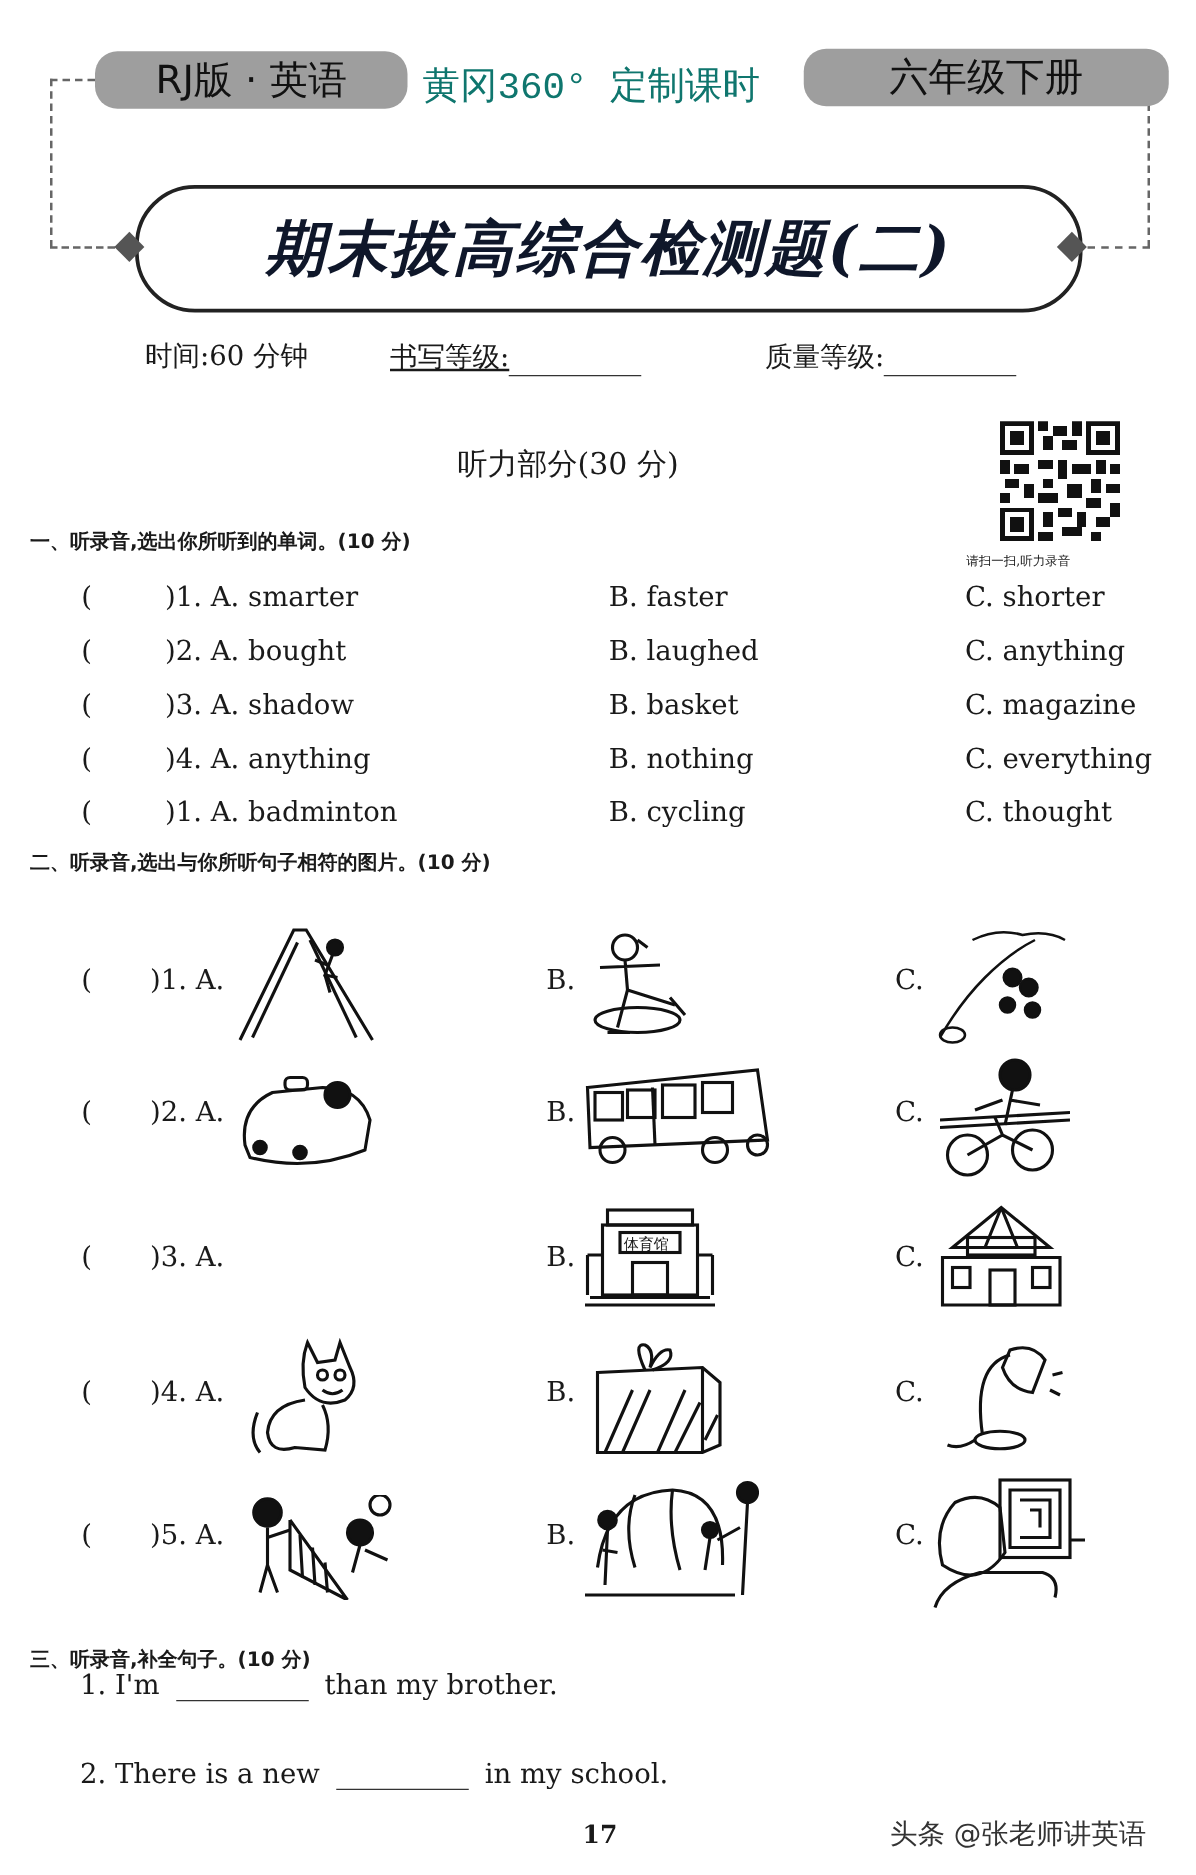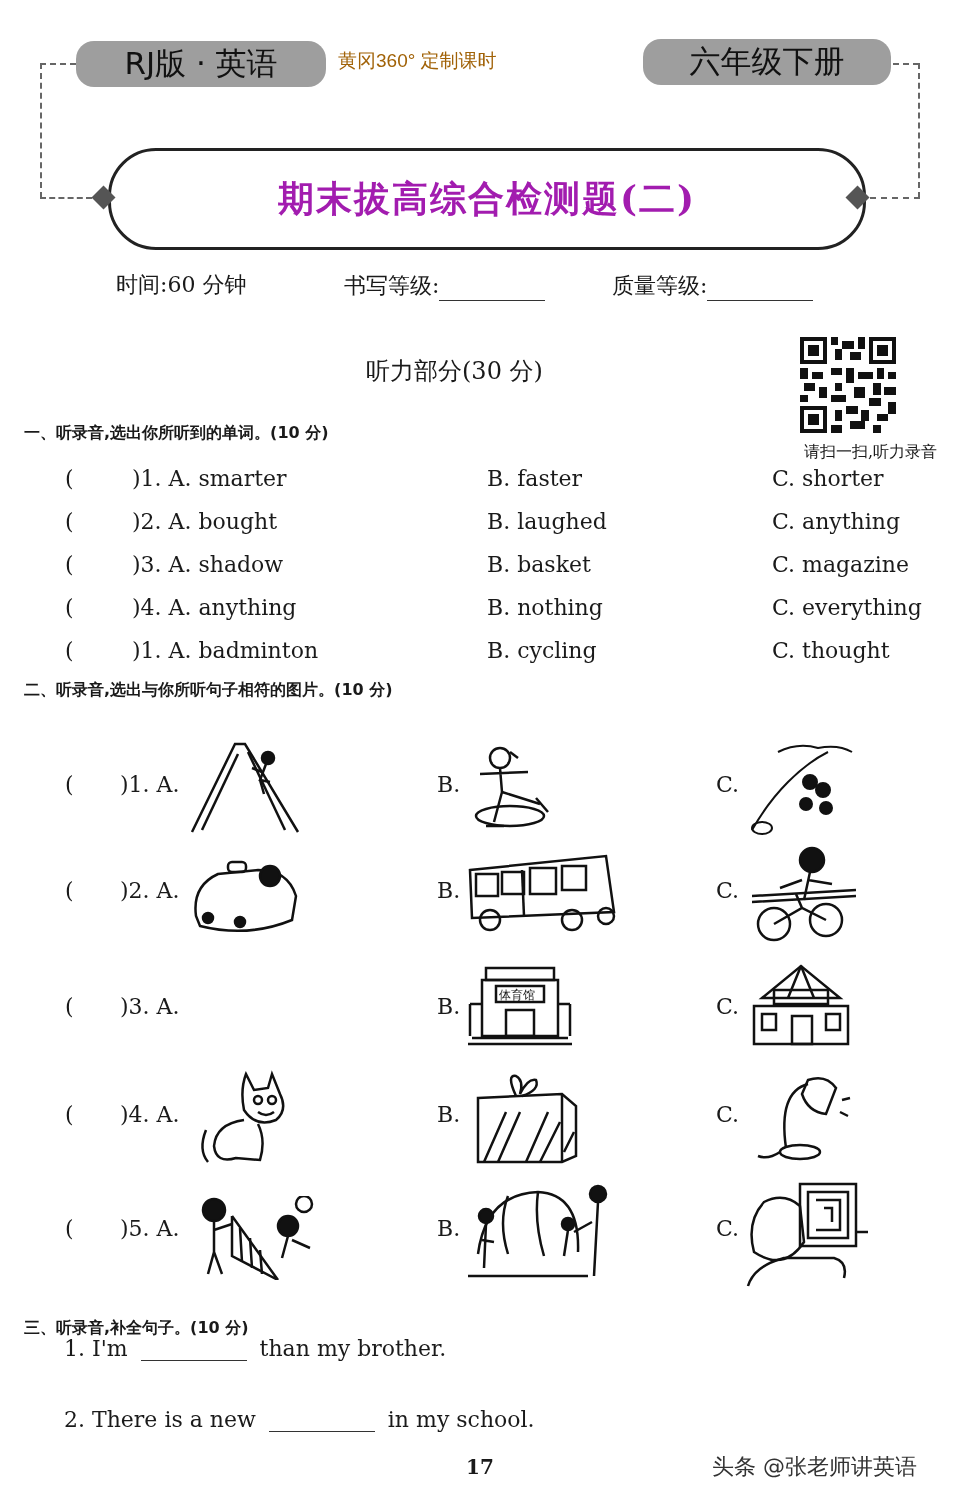--- a/index.html
+++ b/index.html
@@ -2,26 +2,26 @@
 <html><head>
 <meta charset="utf-8">
 <style>
   html, body { margin:0; padding:0; background:#ffffff; }
   body { width:957px; height:1500px; position:relative; overflow:hidden;
          font-family:"DejaVu Serif", "Liberation Serif", serif; color:#1a1a1a; }
   .abs { position:absolute; }
   .pill { position:absolute; background:#9e9e9e; border-radius:18px; height:46px;
           display:flex; align-items:center; justify-content:center;
           font-family:"DejaVu Sans", sans-serif; font-size:31px; color:#111; }
-  .brand { position:absolute; font-family:Liberation Sans, sans-serif; font-size:19px; color:#a16207; white-space:nowrap; }
+  .brand { position:absolute; font-family:Liberation Mono, monospace; font-size:30px; color:#0f766e; white-space:nowrap; }
   .dash { position:absolute; border-color:#666; border-style:dashed; border-width:0; }
   .titlebox { position:absolute; left:108px; top:148px; width:752px; height:96px;
               border:3px solid #222; border-radius:48px; background:#fff;
               display:flex; align-items:center; justify-content:center; }
-  .title { font-family:"DejaVu Serif", serif; font-weight:bold; font-size:36px; letter-spacing:2px; color:#a21caf; }
+  .title { font-family:"DejaVu Serif", serif; font-weight:bold; font-size:48px; letter-spacing:2px; color:#0f172a;font-style:italic; }
   .diamond { position:absolute; width:17px; height:17px; background:#555; transform:rotate(45deg); }
   .meta { position:absolute; top:270px; font-size:22px; white-space:nowrap; }
   .blank { display:inline-block; border-bottom:1.5px solid #333; vertical-align:bottom; }
   .section-title { position:absolute; font-family:"DejaVu Sans", sans-serif; font-size:16px; font-weight:bold; white-space:nowrap; }
   .q-row { position:absolute; left:0; width:957px; height:34px; font-size:22px; }
   .q-row span { position:absolute; white-space:nowrap; }
   .pic-row { position:absolute; left:0; width:957px; height:100px; font-size:22px; }
   .pic-row .lbl { position:absolute; white-space:nowrap; top:30px; }
   .pic { position:absolute; top:0; }
   .qr { position:absolute; left:798px; top:337px; width:100px; height:96px; }
@@ -32,30 +32,30 @@
 
 <div class="dash" style="left:40px;top:63px;width:36px;border-top-width:2px;"></div>
 <div class="dash" style="left:40px;top:63px;height:135px;border-left-width:2px;"></div>
 <div class="dash" style="left:40px;top:197px;width:52px;border-top-width:2px;"></div>
 <div class="dash" style="left:893px;top:63px;width:26px;border-top-width:2px;"></div>
 <div class="dash" style="left:918px;top:63px;height:135px;border-left-width:2px;"></div>
 <div class="dash" style="left:870px;top:197px;width:50px;border-top-width:2px;"></div>
 
 <div class="pill" style="left:76px;top:41px;width:250px;">RJ版 · 英语</div>
 <div class="brand" style="left:338px;top:48px;">黄冈360° 定制课时</div>
-<div class="pill" style="left:643px;top:39px;width:248px;">六年级下册</div>
+<div class="pill" style="left:643px;top:39px;width:292px;">六年级下册</div>
 
 <div class="titlebox">
   <span class="title">期末拔高综合检测题(二)</span>
 </div>
 <div class="diamond" style="left:95px;top:189px;"></div>
 <div class="diamond" style="left:849px;top:189px;"></div>
 
 <div class="meta" style="left:116px;">时间:60 分钟</div>
-<div class="meta" style="left:344px;">
+<div class="meta" style="left:312px;text-decoration:underline;">
   <span>书写等级:</span><span class="blank" style="width:106px;height:30px;"></span>
 </div>
 <div class="meta" style="left:612px;">
   <span>质量等级:</span><span class="blank" style="width:106px;height:30px;"></span>
 </div>
 
 <div class="abs" style="left:366px;top:355px;font-size:24px;white-space:nowrap;">听力部分(30 分)</div>
 
 <svg class="qr" viewBox="0 0 25 25" shape-rendering="crispEdges">
   <rect x="0" y="0" width="25" height="25" fill="#fff"></rect>
@@ -93,21 +93,21 @@
     <rect x="9" y="19" width="2" height="3"></rect>
       <rect x="12" y="18" width="3" height="2"></rect>
       <rect x="16" y="19" width="2" height="3"></rect>
     <rect x="20" y="20" width="3" height="2"></rect>
       <rect x="13" y="22" width="4" height="2"></rect>
       <rect x="19" y="23" width="2" height="2"></rect>
     <rect x="23" y="17" width="2" height="3"></rect>
       <rect x="8" y="23" width="3" height="2"></rect>
   </g>
 </svg>
-<div class="abs" style="left:804px;top:442px;font-size:16px;white-space:nowrap;text-align:right;">请扫一扫,听力录音</div>
+<div class="abs" style="left:773px;top:442px;font-size:10px;white-space:nowrap;text-align:right;">请扫一扫,听力录音</div>
 
 <div class="section-title" style="left:24px;top:423px;">一、听录音,选出你所听到的单词。(10 分)</div>
 
 <div class="q-row" style="top:466px;">
   <span style="left:65px;">(</span>
   <span style="left:132px;">)1. A. smarter</span>
   <span style="left:487px;">B. faster</span>
   <span style="left:772px;">C. shorter</span>
 </div>
 <div class="q-row" style="top:509px;">

